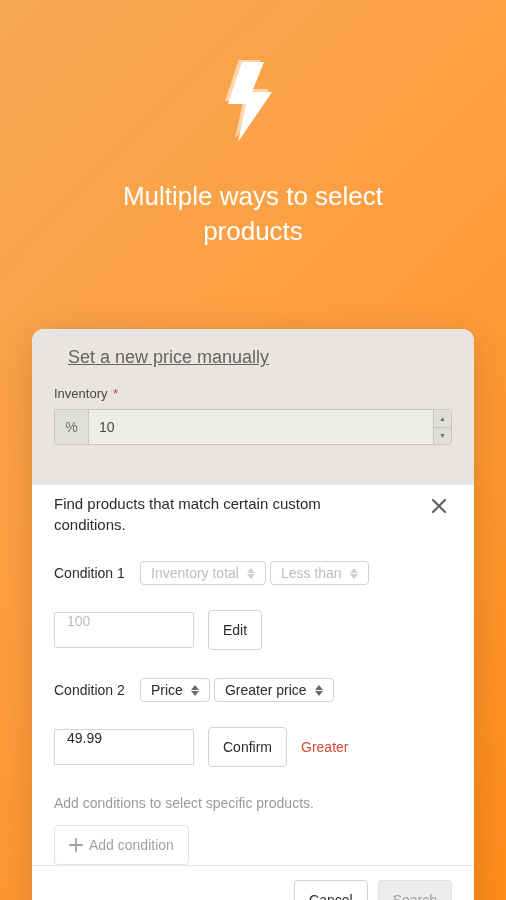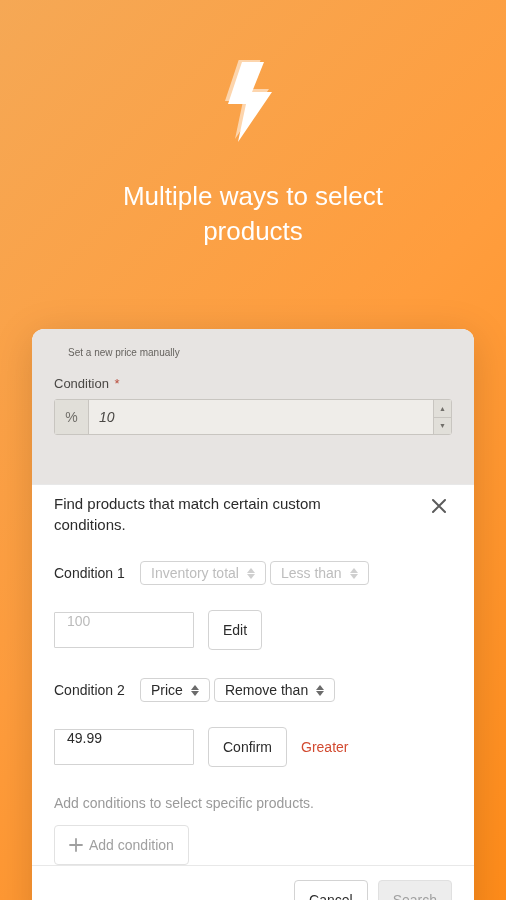--- a/index.html
+++ b/index.html
@@ -38,23 +38,24 @@
       position: relative;
       box-shadow: 0 8px 40px rgba(0,0,0,0.15);
     }
     .dimmed-bg {
       background: #e7e4e2;
       padding: 18px 22px;
       height: 180px;
     }
     .dim-line {
       color: #66635f;
-      font-size: 10px;
+      font-size: 18px;
       margin-left: 14px;
       margin-bottom: 18px;
+      text-decoration: underline;
     }
     .dim-label {
       color: #4a4845;
       font-size: 13px;
       margin-bottom: 8px;
     }
     .dim-star { color: #b84a3a; margin-left: 2px; }
     .dim-input-row {
       display: flex;
       align-items: stretch;
@@ -73,21 +74,20 @@
       border-right: 1px solid #c8c5c0;
       background: #e1dfd9;
     }
     .dim-value {
       flex: 1;
       display: flex;
       align-items: center;
       padding-left: 10px;
       color: #4a4845;
       font-size: 14px;
-      font-style: italic;
     }
     .dim-stepper {
       width: 18px;
       display: flex;
       flex-direction: column;
       border-left: 1px solid #c8c5c0;
       background: #e1dfd9;
     }
     .dim-stepper span {
       flex: 1;
@@ -236,21 +236,21 @@
       <path d="M20 2 L42 2 L30 32 L50 32 L16 82 L24 44 L6 44 Z" fill="#fff"></path>
     </svg>
   </div>
   <h1 class="hero-title">Multiple ways to select products</h1>
 </div>
 
 <div class="card-outer">
   <div class="dimmed-bg">
     <div class="dim-line">Set a new price manually</div>
     <div class="dim-label">
-      <span>Condition</span>
+      <span>Inventory</span>
       <span class="dim-star">*</span>
     </div>
     <div class="dim-input-row">
       <div class="dim-pct">%</div>
       <div class="dim-value">10</div>
       <div class="dim-stepper">
         <span>▲</span>
         <span>▼</span>
       </div>
     </div>
@@ -306,21 +306,21 @@
           <span class="carets">
             <svg width="8" height="5" viewBox="0 0 8 5">
                 <path d="M4 0 L8 5 L0 5 Z" fill="#6b6b6b"></path>
               </svg>
             <svg width="8" height="5" viewBox="0 0 8 5">
                 <path d="M4 5 L8 0 L0 0 Z" fill="#6b6b6b"></path>
               </svg>
           </span>
         </div>
         <div class="sel">
-          <span>Remove than</span>
+          <span>Greater price</span>
           <span class="carets">
             <svg width="8" height="5" viewBox="0 0 8 5">
                 <path d="M4 0 L8 5 L0 5 Z" fill="#6b6b6b"></path>
               </svg>
             <svg width="8" height="5" viewBox="0 0 8 5">
                 <path d="M4 5 L8 0 L0 0 Z" fill="#6b6b6b"></path>
               </svg>
           </span>
         </div>
       </div>

